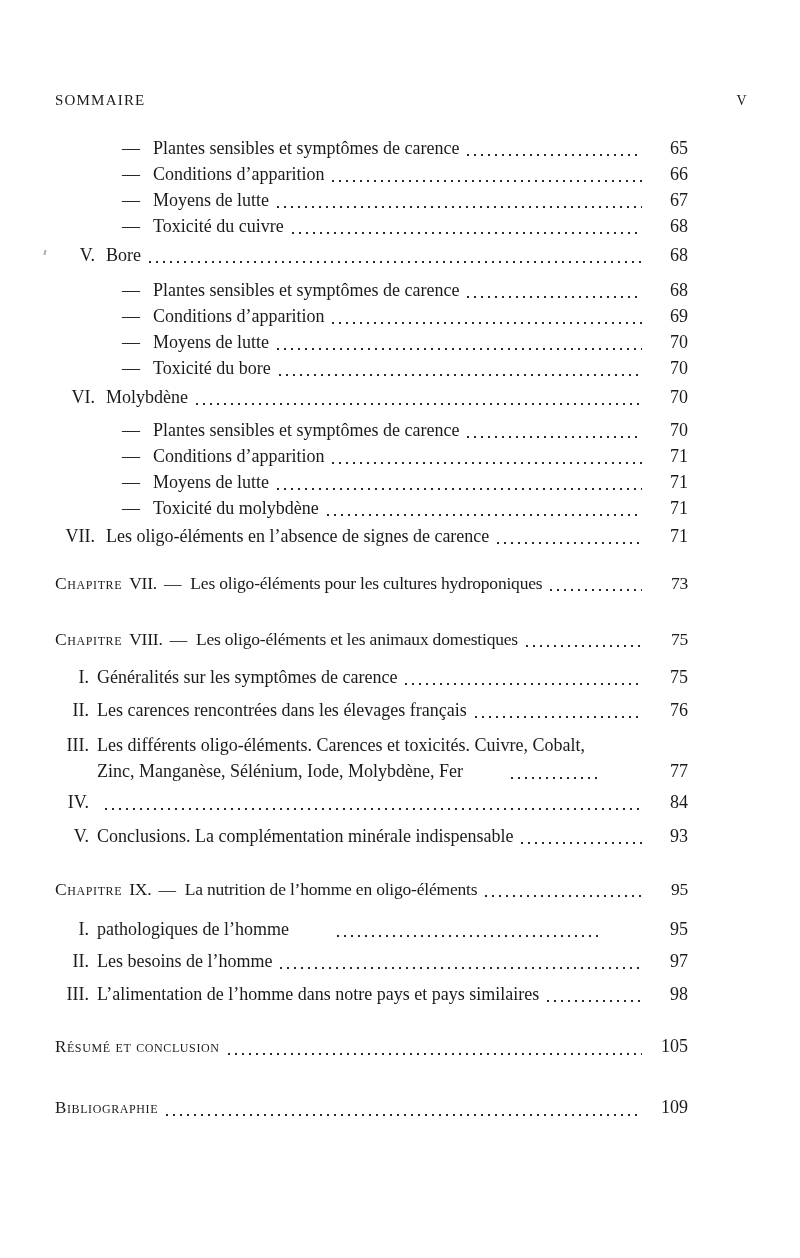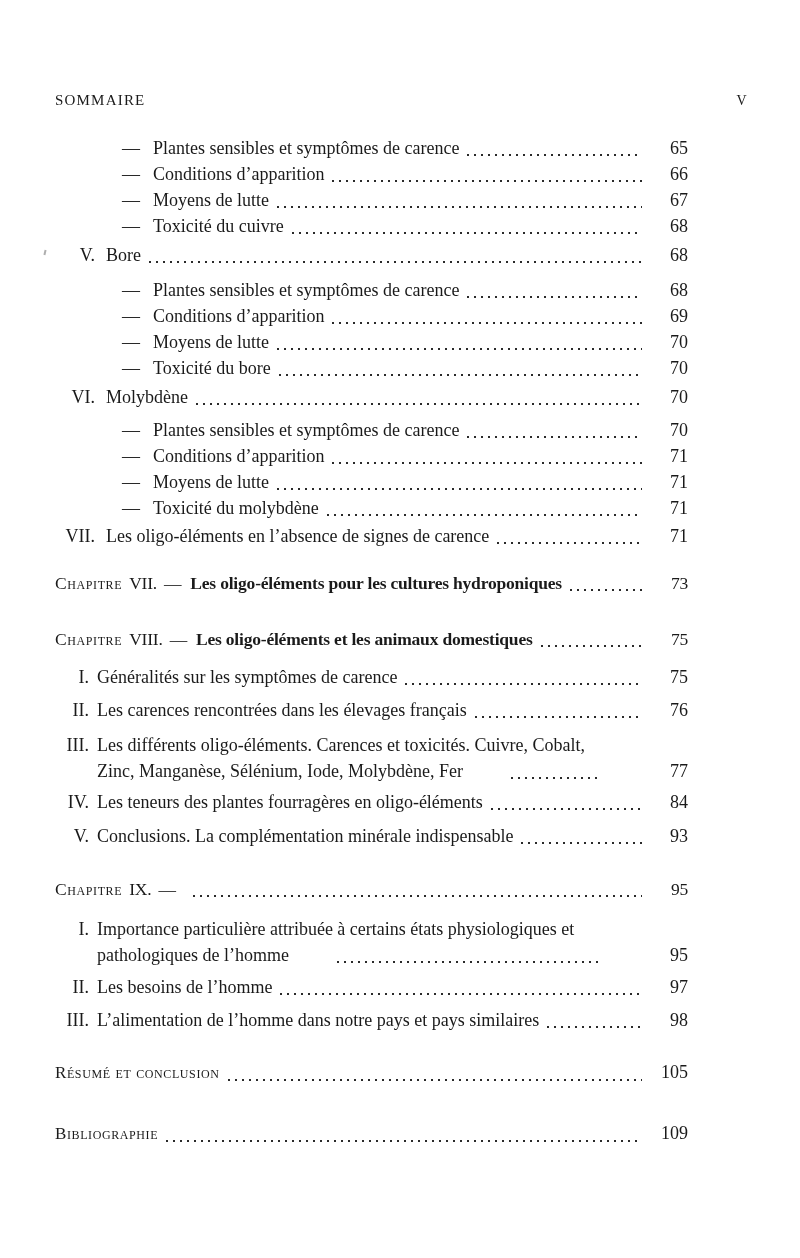--- a/index.html
+++ b/index.html
@@ -20,21 +20,21 @@
   .txt{flex:none;white-space:nowrap;font-family:Liberation Serif, serif;}
   .leader{flex:1;min-width:8px;height:2px;align-self:flex-end;margin:0 10px 5px 8px;
           background-image:repeating-linear-gradient(to right,#2a2a2a 0 2px,transparent 2px 7px);}
   .pg{flex:none;width:36px;text-align:right;}
 
   .chapter-row{font-size:17.5px;letter-spacing:-.2px;}
   .sc{font-variant:small-caps;letter-spacing:.6px;}
   .chprefix{flex:none;margin-right:7px;}
   .chnum{flex:none;margin-right:7px;}
   .chdash{flex:none;margin-right:9px;}
-  .chtitle{flex:none;white-space:nowrap;font-weight:bold;}
+  .chtitle{flex:none;white-space:nowrap;font-weight:normal;}
 
   .terminal-row .txt{font-size:17px;}
 
   .wrapcol{flex:1;display:block;}
   .l1{white-space:nowrap;}
   .l2{display:flex;align-items:baseline;gap:40px;}
 
   .speck{position:absolute;left:44px;top:250px;width:2px;height:5px;background:#9a9a9a;transform:rotate(14deg);opacity:.8;}
 </style>
 </head>
@@ -185,43 +185,42 @@
         <div class="l2">
           <span class="txt">Zinc, Manganèse, Sélénium, Iode, Molybdène, Fer</span>
           <span class="leader"></span>
           <span class="pg">77</span>
         </div>
       </div>
     </div>
 
     <div class="row" style="margin-top:5px">
       <span class="num2">IV.</span>
-      <span class="txt">Les teneurs des plantes fourragères en oligo-éléments</span>
       <span class="leader"></span>
       <span class="pg">84</span>
     </div>
     <div class="row" style="margin-top:8px">
       <span class="num2">V.</span>
       <span class="txt">Conclusions. La complémentation minérale indispensable</span>
       <span class="leader"></span>
       <span class="pg">93</span>
     </div>
 
     <div class="row chapter-row" style="margin-top:27px">
       <span class="sc chprefix">Chapitre</span>
       <span class="chnum">IX.</span>
       <span class="chdash">—</span>
+      <span class="chtitle">La nutrition de l’homme en oligo-éléments</span>
       <span class="leader"></span>
       <span class="pg">95</span>
     </div>
 
     <div class="row" style="margin-top:14px">
       <span class="num2">I.</span>
       <div class="wrapcol">
-        <div class="l1">Importance particulière attribuée à certains états physiologiques et</div>
         <div class="l2">
           <span class="txt">pathologiques de l’homme</span>
           <span class="leader"></span>
           <span class="pg">95</span>
         </div>
       </div>
     </div>
 
     <div class="row" style="margin-top:6px">
       <span class="num2">II.</span>

